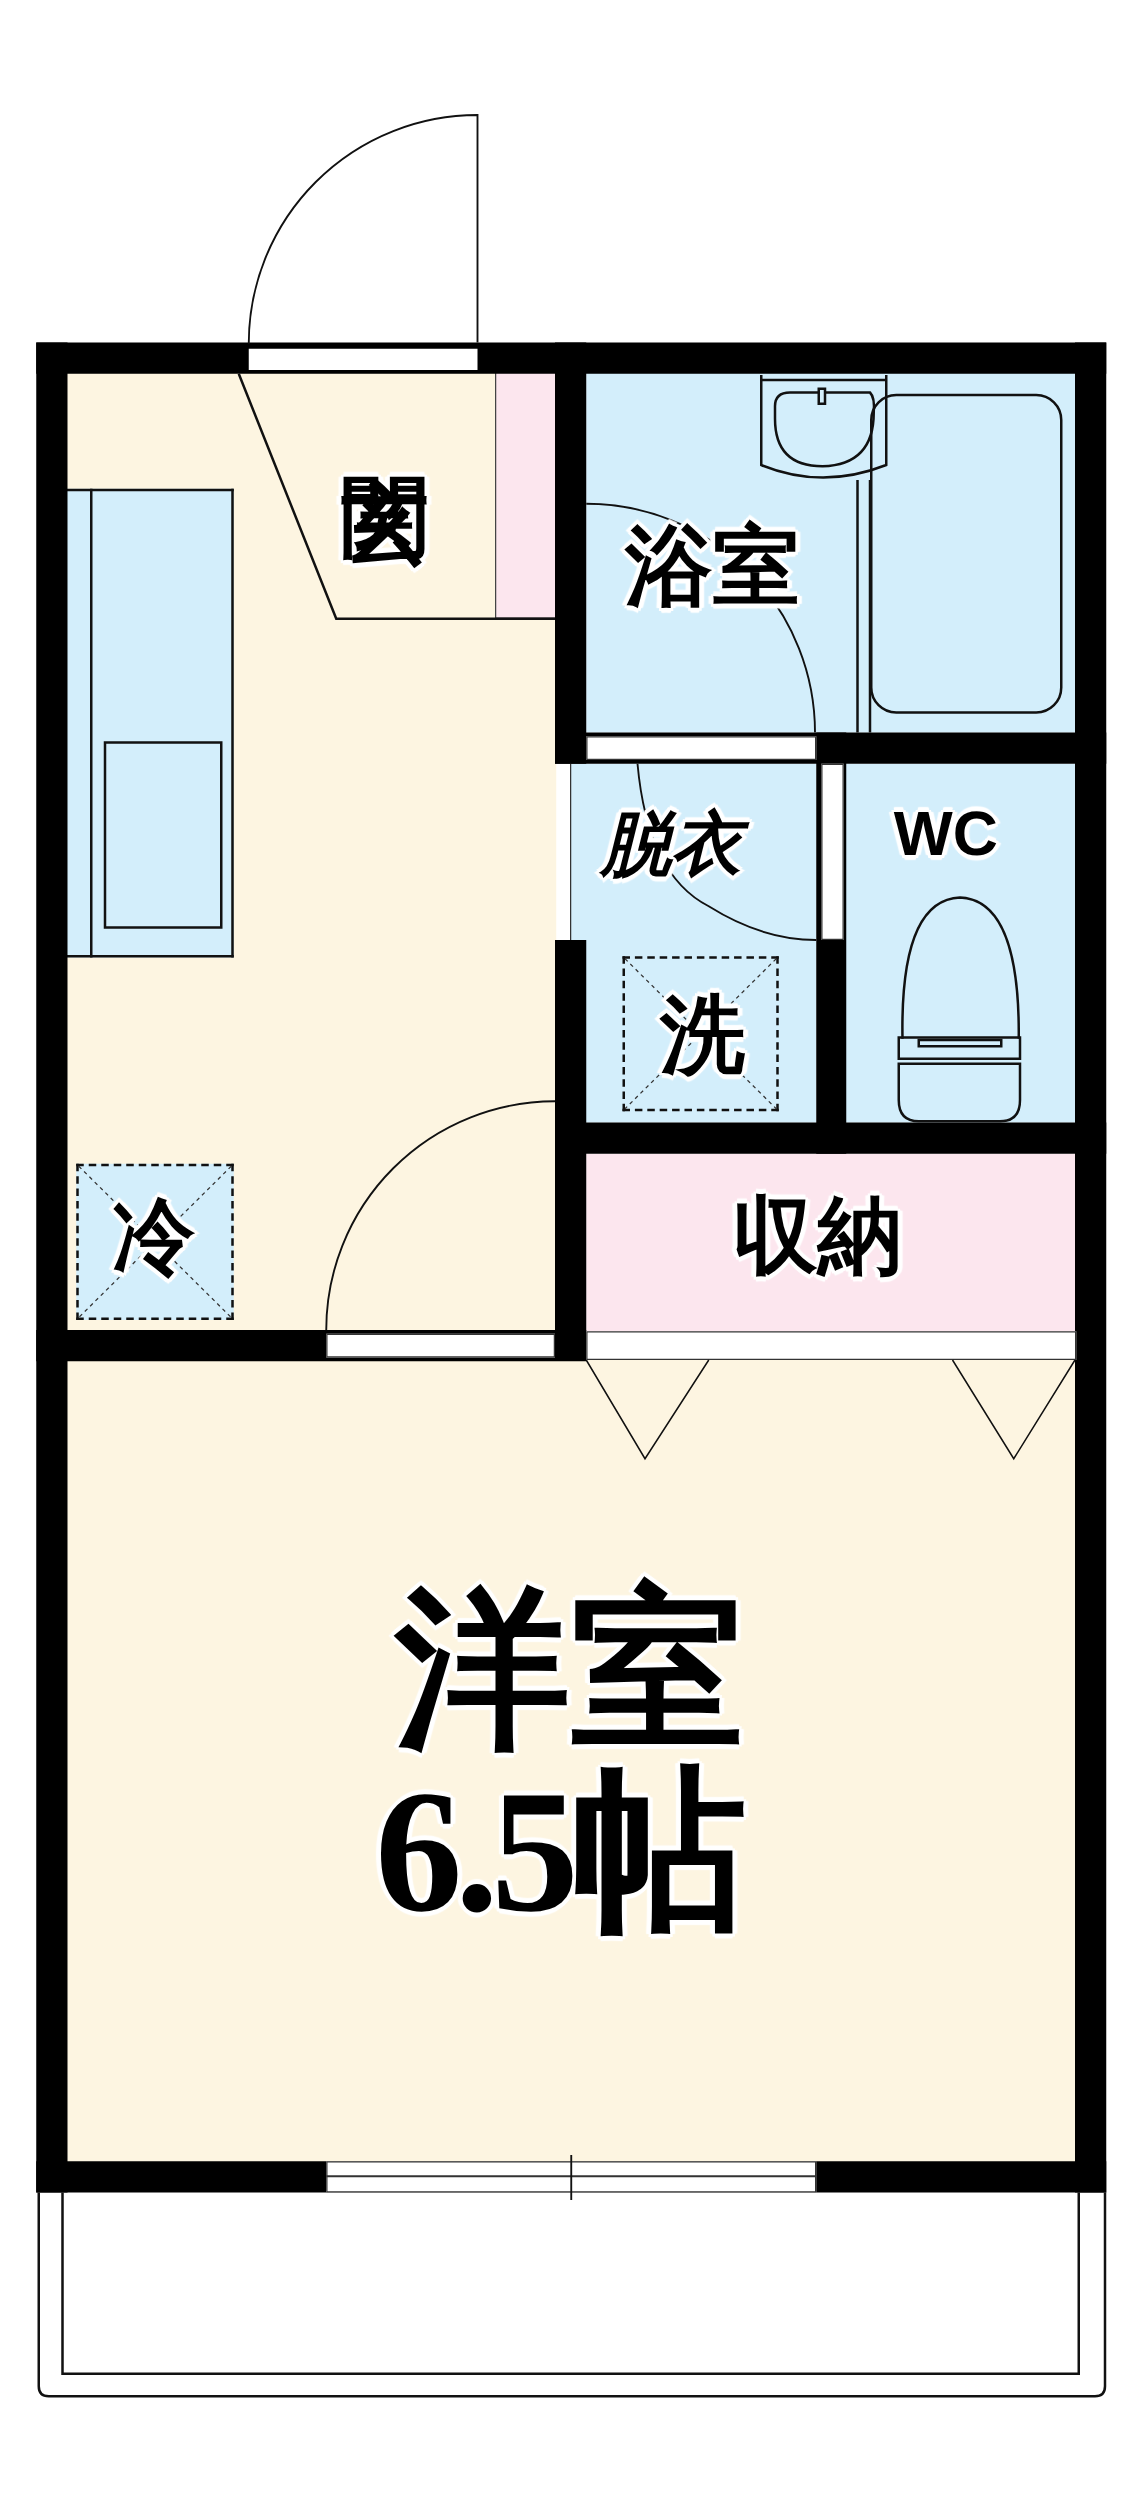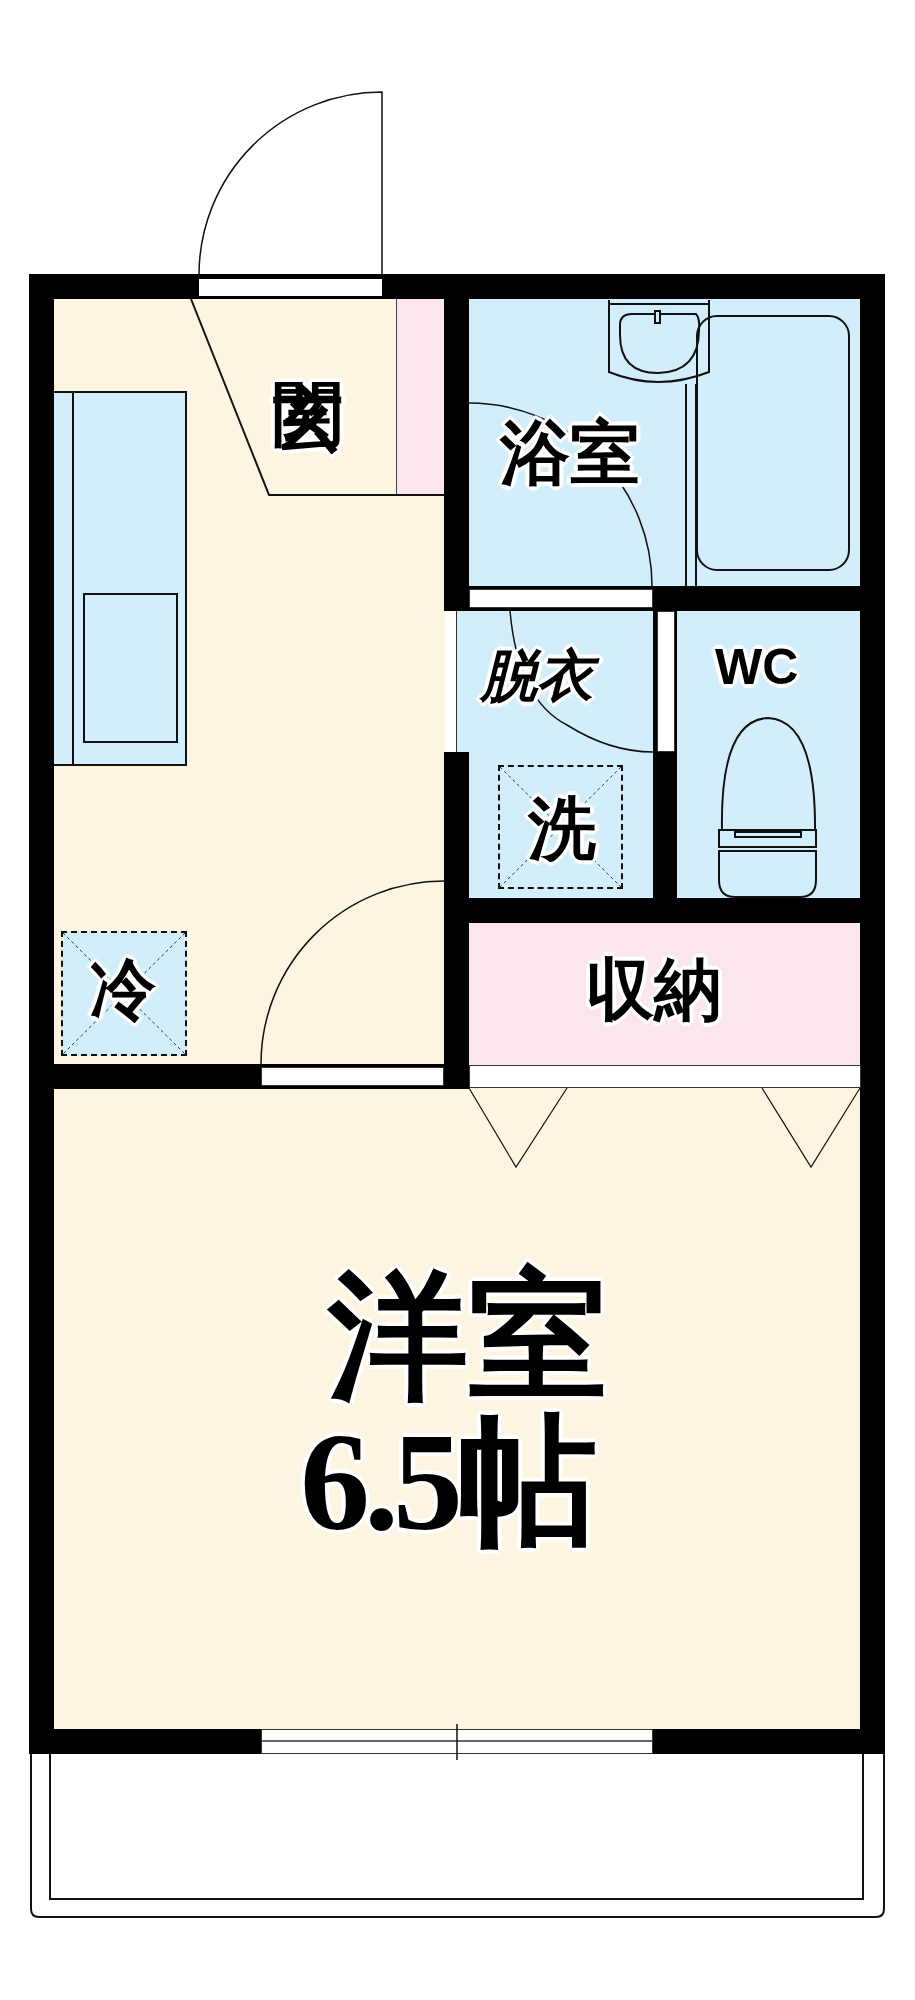--- a/index.html
+++ b/index.html
@@ -119,16 +119,16 @@
     <path d="M50 1754 L50 1899 L863 1899 L863 1754" fill="none" stroke="#111" stroke-width="2"></path>
   </svg>
 
   <div class="label vertical" style="left:272px;top:322px;font-size:70px;width:72px;">玄関</div>
   <div class="label" style="left:500px;top:418px;font-size:70px;">浴室</div>
   <div class="label" style="left:481px;top:648px;font-size:56px;font-style:italic;">脱衣</div>
   <div class="label" style="left:528px;top:795px;font-size:68px;">洗</div>
   <div class="label" style="left:715px;top:630px;font-size:50px;font-family:'Liberation Sans',sans-serif;margin-top:12px;">WC</div>
   <div class="label" style="left:90px;top:957px;font-size:66px;">冷</div>
   <div class="label" style="left:586px;top:956px;font-size:68px;">収納</div>
-  <div class="label" style="left:328px;top:1266px;font-size:140px;">洋室</div>
+  <div class="label" style="left:316px;top:1266px;font-size:140px;">洋室</div>
   <div class="label" style="left:300px;top:1412px;font-size:140px;font-family:Liberation Serif, serif;letter-spacing:-6px;">6.5帖</div>
 
 </div>
 
 </body></html>

